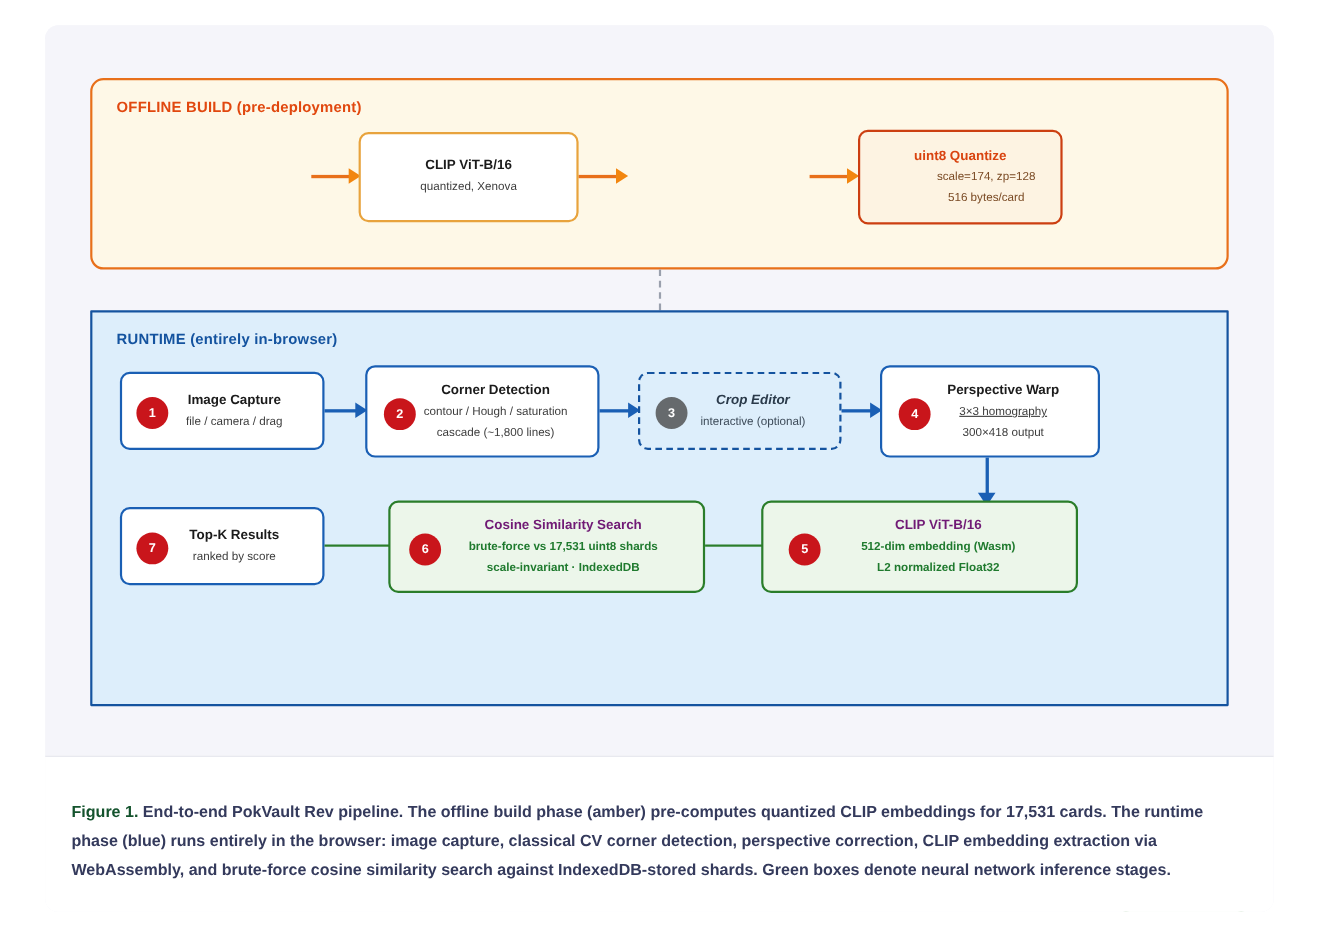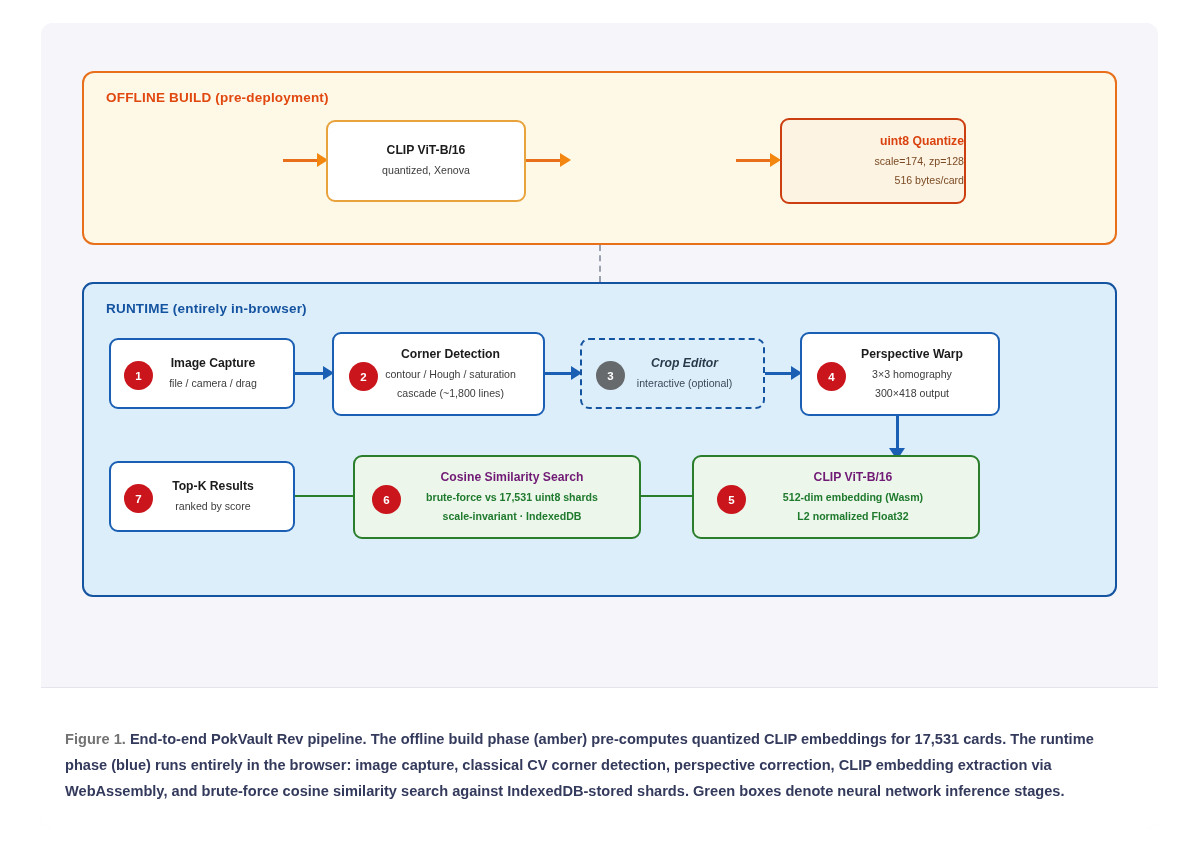--- a/index.html
+++ b/index.html
@@ -57,24 +57,24 @@
     font-weight: bold;
     color: #e1480f;
     letter-spacing: .2px;
   }
 
   .band-runtime {
     position: absolute;
     left: 41px;
     top: 259px;
     width: 1035px;
-    height: 315px;
+    height: 360px;
     background: #ddeefb;
     border: 2.2px solid #14539f;
-    border-radius: 11px;
+    border-radius: 1px;
     box-sizing: border-box;
   }
   .band-runtime-title {
     position: absolute;
     left: 22px;
     top: 17px;
     font-size: 13.5px;
     font-weight: bold;
     color: #14539f;
     letter-spacing: .2px;
@@ -232,21 +232,21 @@
   .caption {
     position: absolute;
     left: 24px;
     top: 39px;
     width: 1057px;
     font-size: 14.6px;
     font-weight: bold;
     line-height: 1.78;
     color: #343a5c;
   }
-  .caption .figlabel { color: #737373; }
+  .caption .figlabel { color: #14532d; }
 </style>
 </head>
 <body>
 
 <div id="page">
   <div class="figure-card">
 
     <div class="diagram-area">
 
       <div class="band-offline">
@@ -261,21 +261,21 @@
           <div class="sub">quantized, Xenova</div>
         </div>
 
         <div class="conn" style="left:442px; top:86px; width:39px; height:2.6px;"></div>
         <div class="arrowhead right-orange" style="left:476px; top:80px;"></div>
 
 
         <div class="conn" style="left:652px; top:86px; width:39px; height:2.6px;"></div>
         <div class="arrowhead right-orange" style="left:686px; top:80px;"></div>
 
-        <div class="node amber-strong" style="left:696px; top:45px; width:186px; height:86px;align-items:flex-end;">
+        <div class="node amber-strong" style="left:696px; top:45px; width:186px; height:86px;">
           <div class="title">uint8 Quantize</div>
           <div class="sub">scale=174, zp=128</div>
           <div class="sub l2">516 bytes/card</div>
         </div>
 
       </div>
 
       <div class="band-connector"></div>
 
       <div class="band-runtime">
@@ -305,21 +305,21 @@
           <div class="title" style="margin-left:24px;">Crop Editor</div>
           <div class="sub" style="margin-left:24px;">interactive (optional)</div>
         </div>
 
         <div class="conn blue" style="left:681px; top:88px; width:31px; height:2.6px;"></div>
         <div class="arrowhead right-blue" style="left:707px; top:82px;"></div>
 
         <div class="node blue" style="left:716px; top:48px; width:200px; height:84px;">
           <div class="badge red" style="left:15px; top:28px;">4</div>
           <div class="title" style="margin-left:24px;text-align:center;">Perspective Warp</div>
-          <div class="sub" style="margin-left:24px;">3×3 homography</div>
+          <div class="sub" style="margin-left:24px;text-decoration:underline;">3×3 homography</div>
           <div class="sub l2" style="margin-left:24px;">300×418 output</div>
         </div>
 
         <div class="conn blue" style="left:812px; top:132px; width:2.6px; height:36px;"></div>
         <div class="arrowhead down-blue" style="left:805px; top:164px;"></div>
 
         <div class="node blue" style="left:25px; top:177px; width:186px; height:71px;">
           <div class="badge red" style="left:13px; top:21px;">7</div>
           <div class="title" style="margin-left:22px;">Top-K Results</div>
           <div class="sub" style="margin-left:22px;">ranked by score</div>

